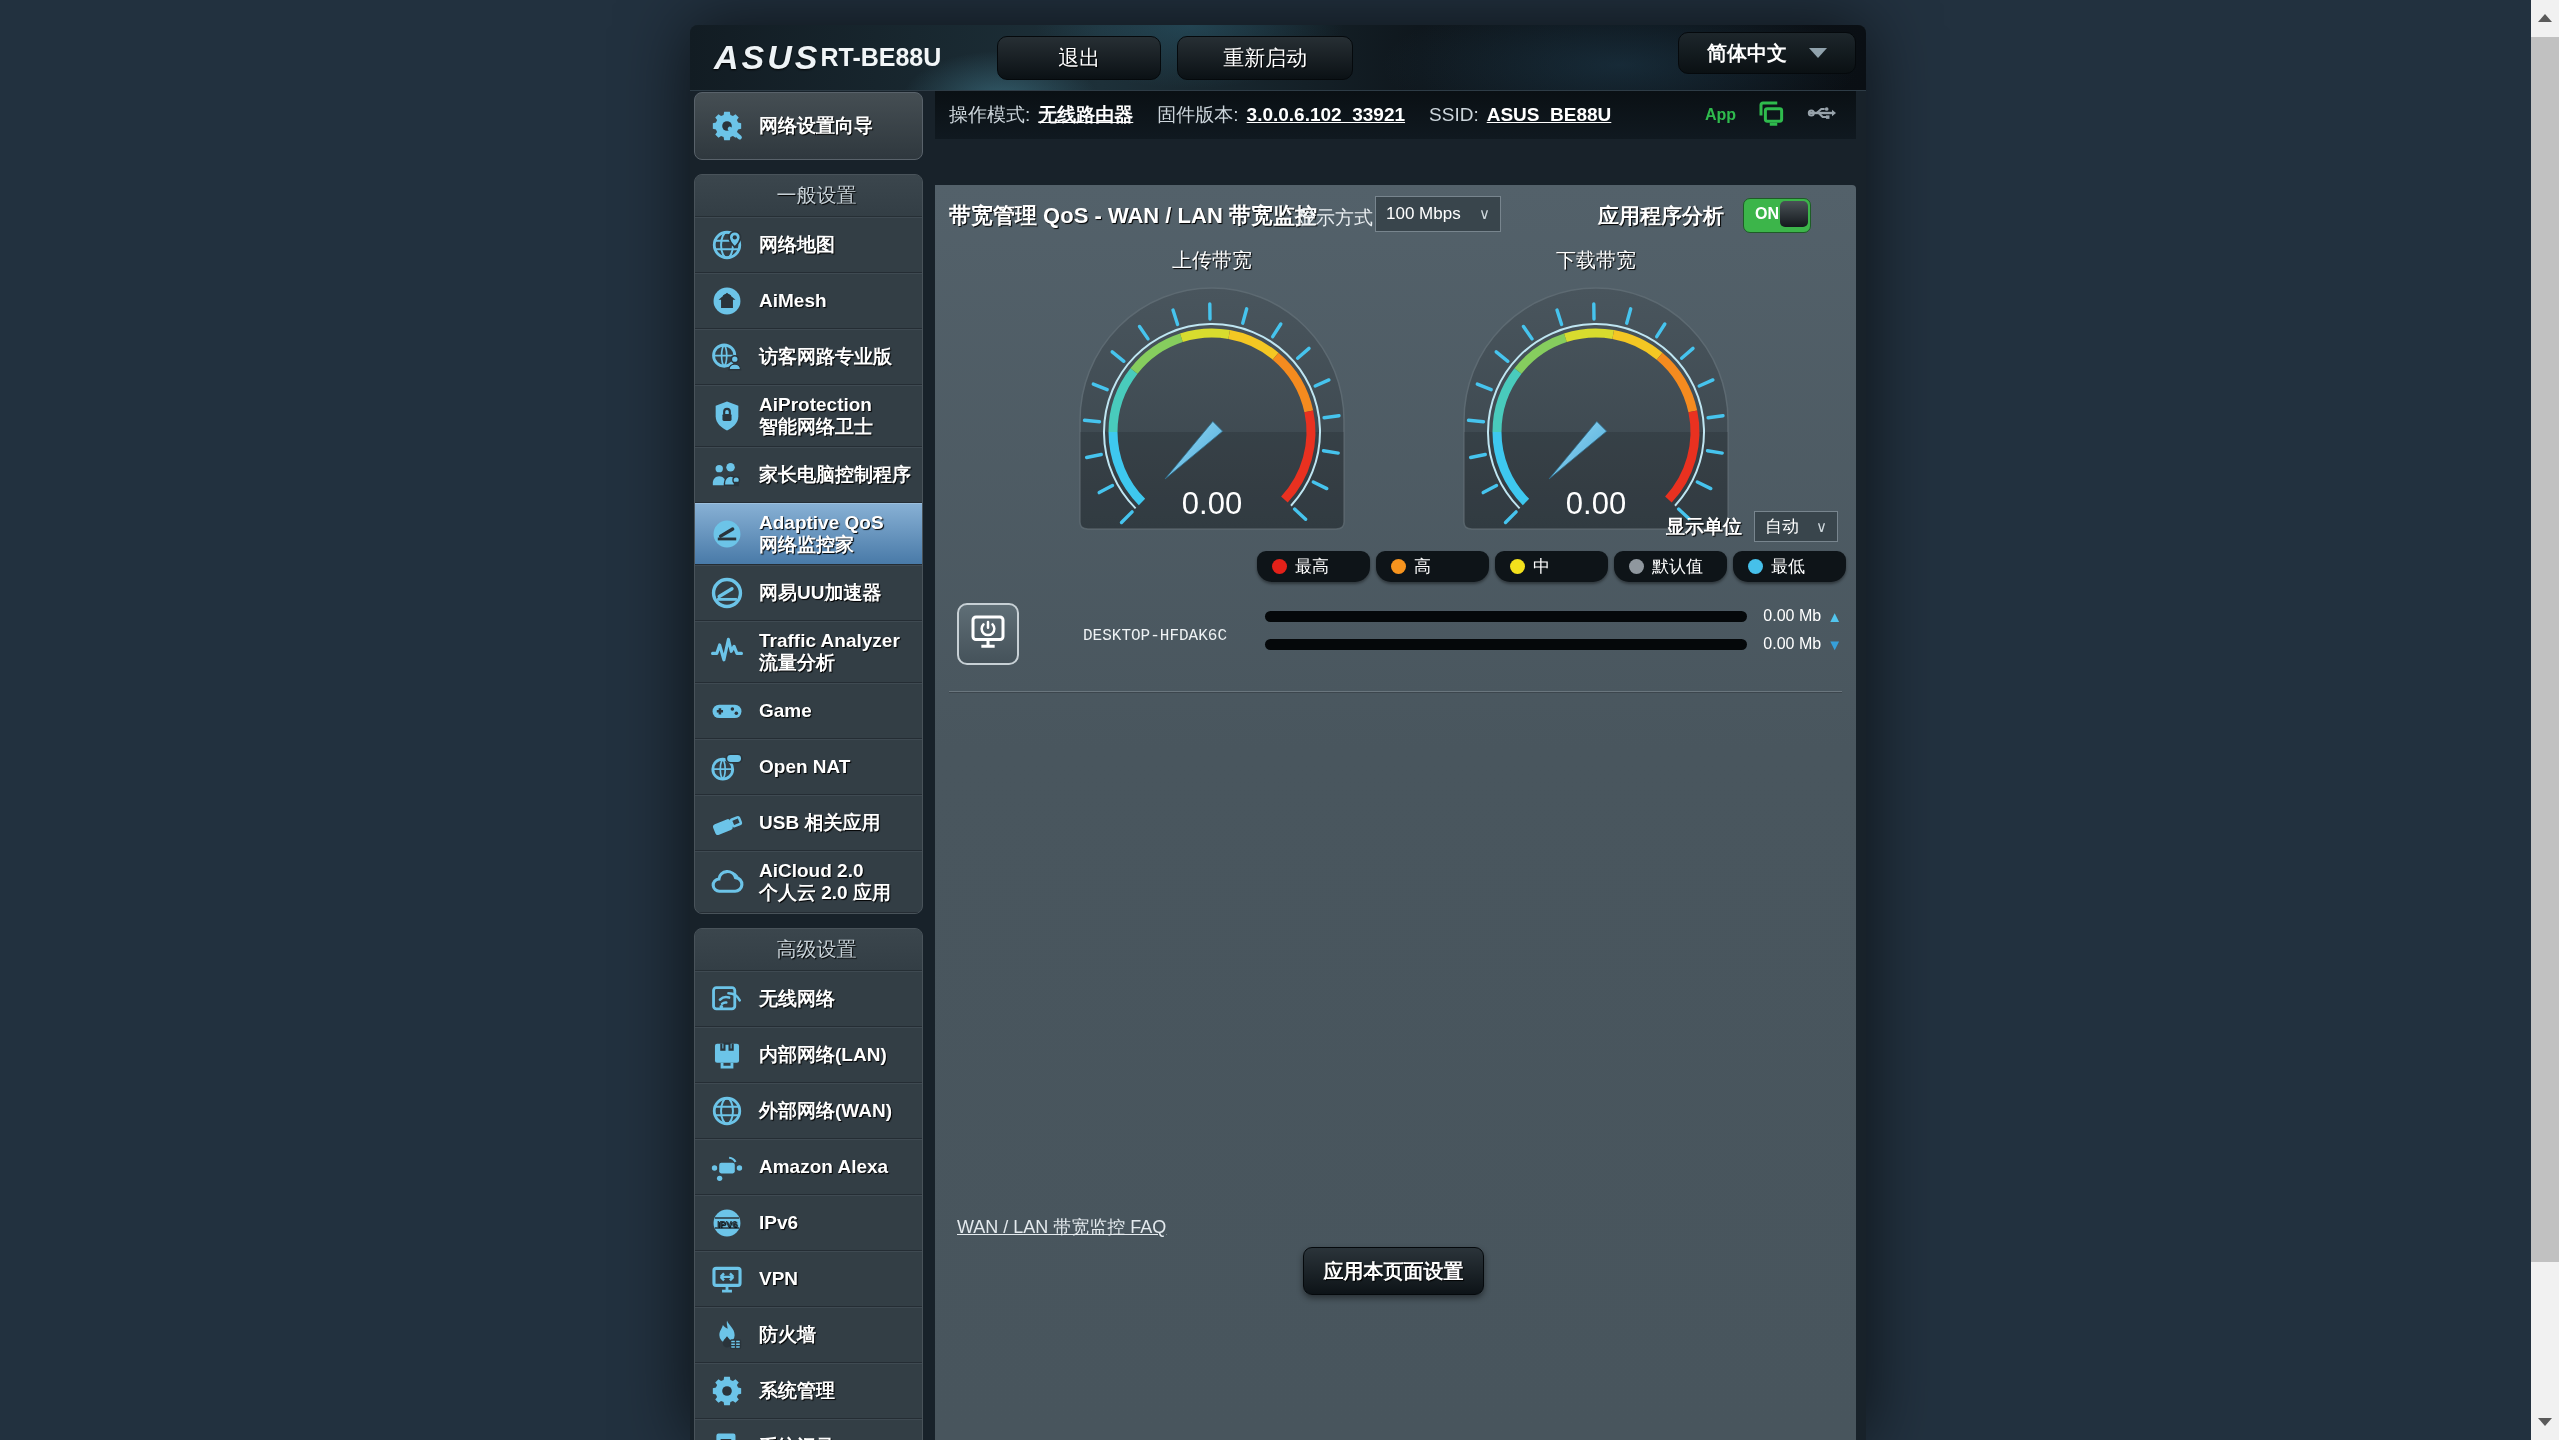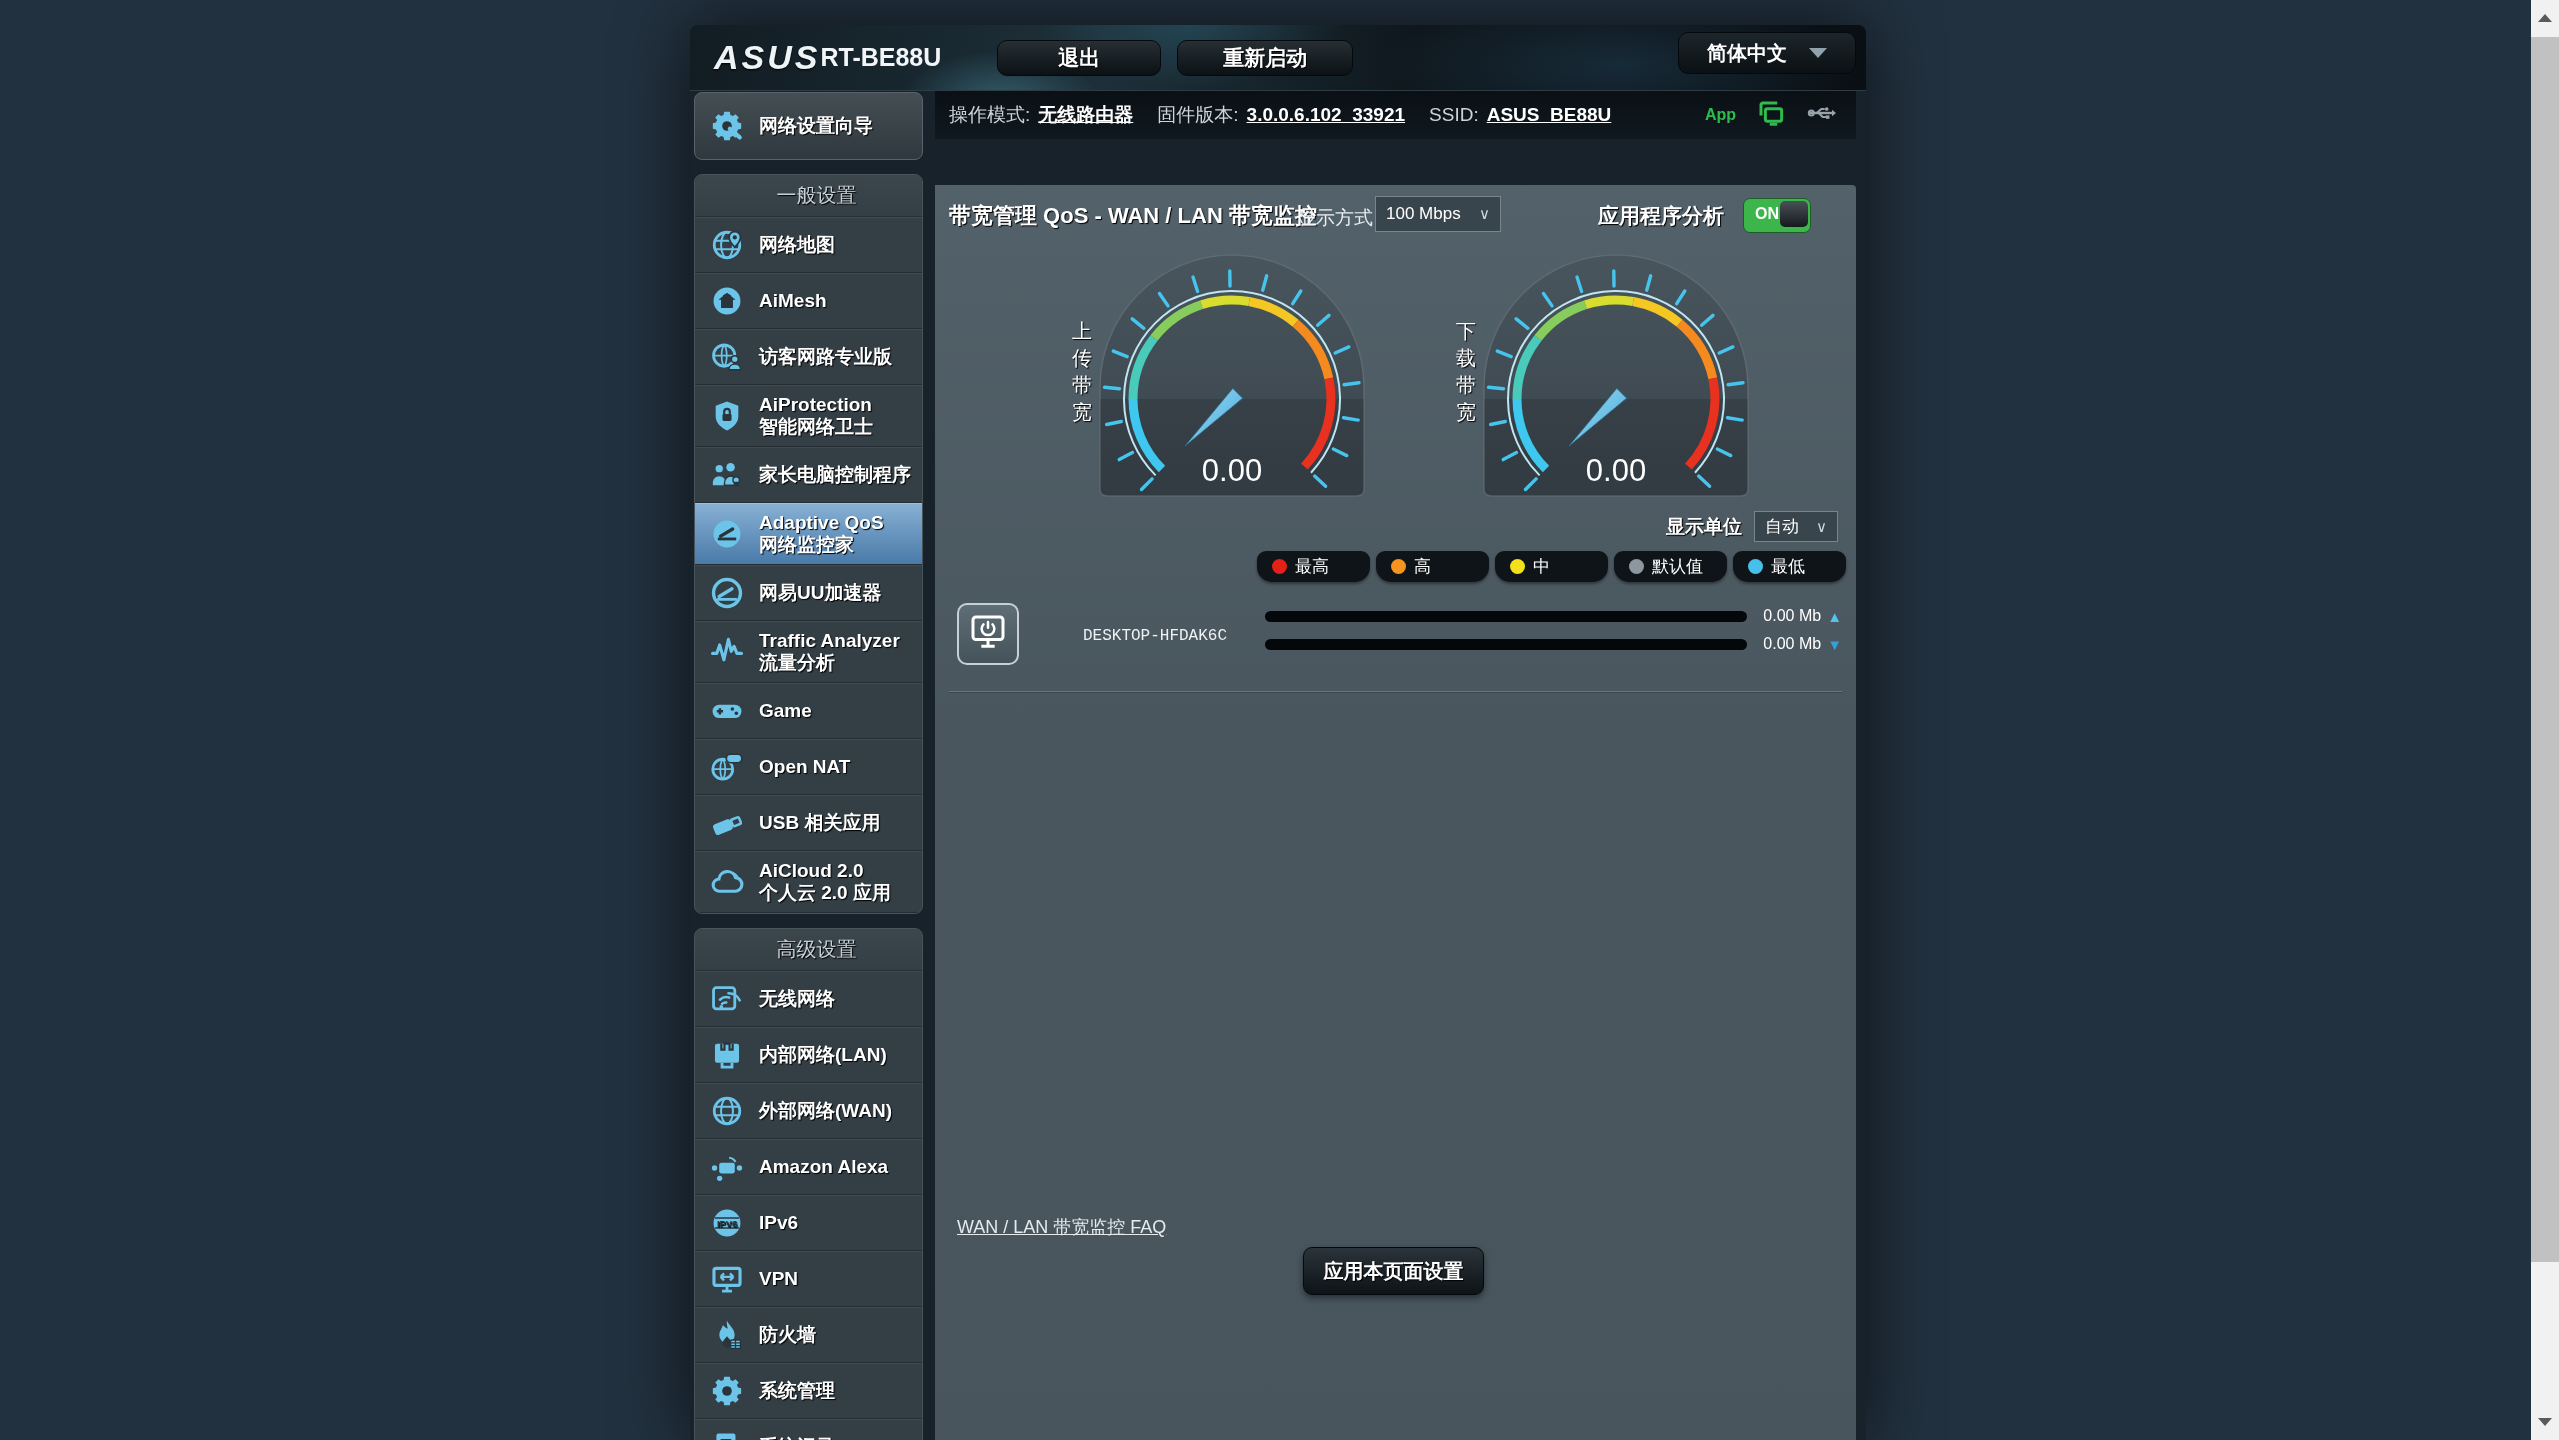--- a/index.html
+++ b/index.html
@@ -34,23 +34,23 @@
       radial-gradient(140px 70px at 310px 75px, rgba(70,130,150,.55), transparent 70%),
       radial-gradient(220px 90px at 500px 0px, rgba(45,95,115,.5), transparent 70%),
       radial-gradient(340px 100px at 930px 40px, rgba(35,70,92,.45), transparent 70%),
       linear-gradient(90deg,#121c23,#1d3039 35%,#0f171d 62%,#0a0f14);
     border-bottom:1px solid #2e3c46;
     display:flex; align-items:center;
   }
   .logo { margin-left:24px; font-size:34px; font-weight:bold; font-style:italic; letter-spacing:3px; color:#eef3f6; text-shadow:0 1px 2px #000; }
   .model { font-size:25px; font-weight:bold; color:#f2f6f8; }
   .hbtn {
-    height:36px; border-radius:10px;
+    height:44px; border-radius:10px;
     background:linear-gradient(#272f34,#0b1115);
-    border:1px solid #05090c; color:#fff; font-size:21px; font-weight:bold;
+    border:1px solid #05090c; color:#fff; font-size:21px; font-weight:normal;
     display:flex; align-items:center; justify-content:center;
     cursor:pointer; text-shadow:1px 1px 1px #000;
   }
   .btn-logout { width:164px; margin-left:56px; }
   .btn-reboot { width:176px; margin-left:16px; }
   .lang-btn {
     position:absolute; right:10px; top:7px; width:178px; height:42px;
     background:linear-gradient(#1d262b,#0a1013);
     border:1px solid #05090c; border-radius:10px;
     display:flex; align-items:center; justify-content:center; gap:22px;
@@ -125,21 +125,21 @@
   .chev { color:#cfd8dd; font-size:15px; margin-left:8px; }
   .dm-select { position:absolute; left:440px; top:11px; width:126px; height:36px; }
   .an-label { position:absolute; left:663px; top:17px; font-size:21px; font-weight:bold; color:#fff; text-shadow:1px 1px 1px #000; }
   .toggle {
     position:absolute; left:808px; top:13px; width:68px; height:35px;
     background:#3cb54a; border-radius:7px; border:1px solid #1e5c27; cursor:pointer;
   }
   .toggle .on-txt { position:absolute; left:11px; top:6px; color:#fff; font-weight:bold; font-size:16px; }
   .toggle .knob { position:absolute; right:2px; top:2px; width:28px; height:26px; border-radius:5px; background:linear-gradient(#4a5257,#14191d); }
 
-  .gauge-block { position:absolute; width:280px; top:62px; display:flex; flex-direction:row; align-items:center; }
+  .gauge-block { position:absolute; width:280px; top:62px; display:flex; flex-direction:column; align-items:center; }
   .gauge-left { left:137px; }
   .gauge-right { left:521px; }
   .gauge-title { font-size:20px; color:#fff; margin-bottom:6px; text-shadow:1px 1px 1px #000; }
 
   .unit-row { position:absolute; right:18px; top:326px; display:flex; align-items:center; gap:12px; }
   .unit-label { font-size:19px; font-weight:bold; color:#fff; text-shadow:1px 1px 1px #000; }
   .unit-select { width:84px; height:31px; }
 
   .legend-row { position:absolute; right:10px; top:366px; display:flex; gap:6px; }
   .pill {

